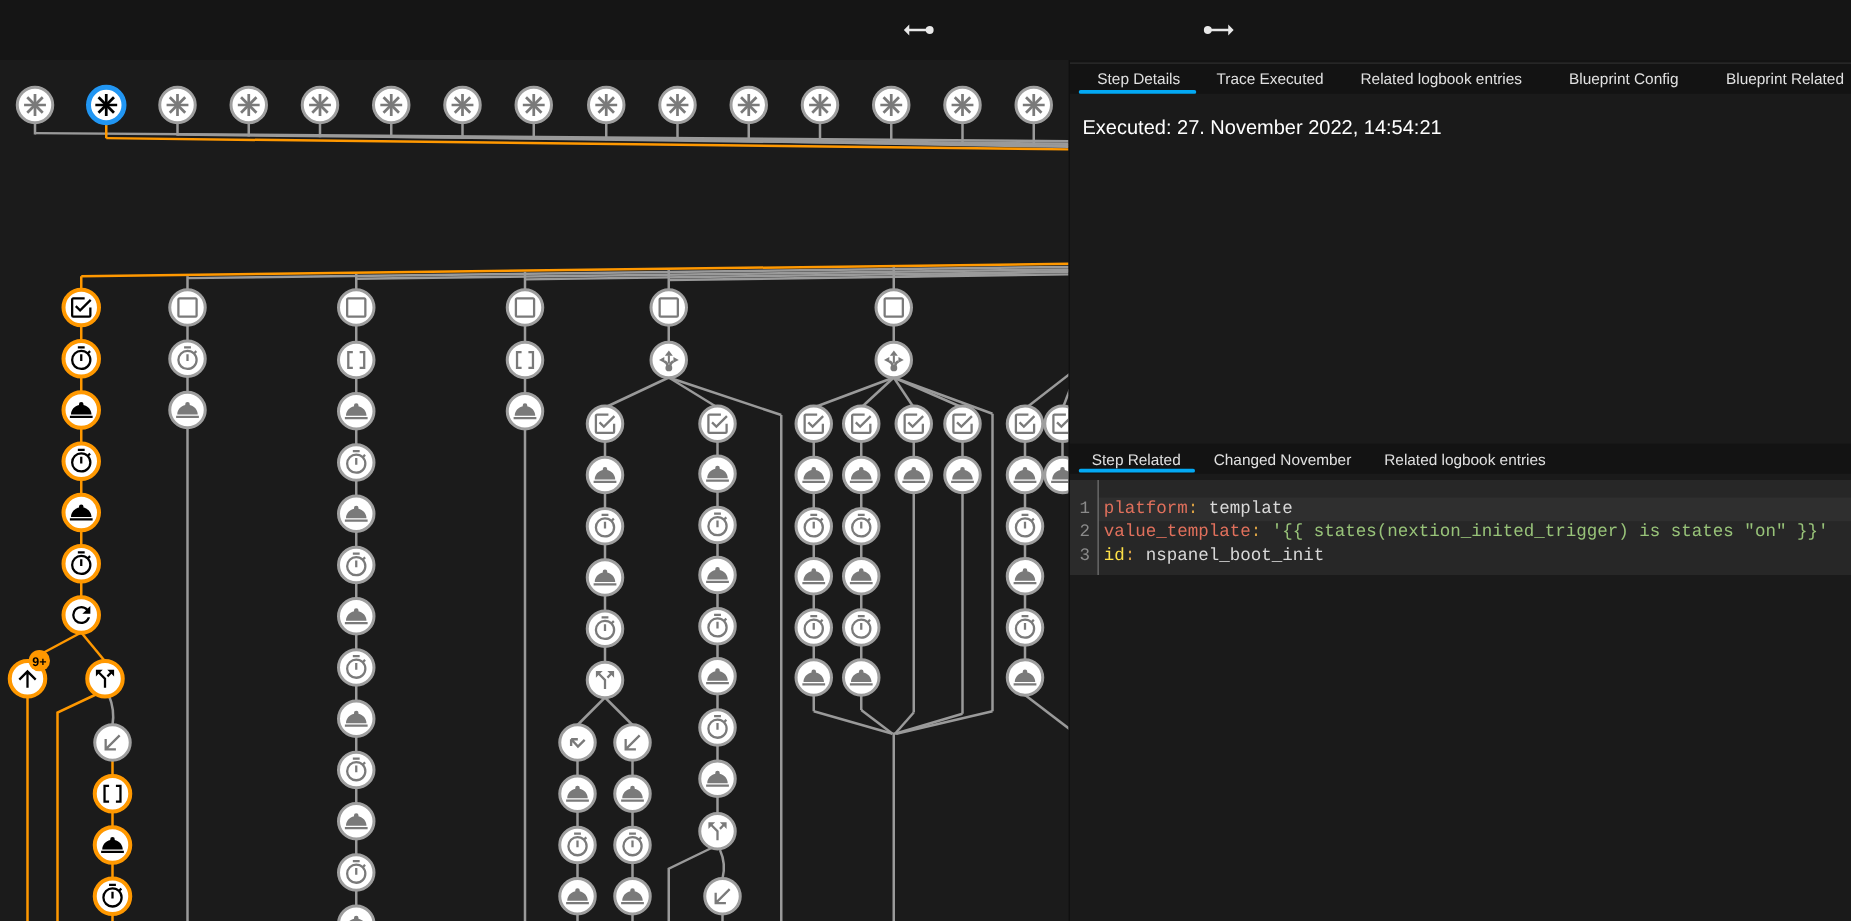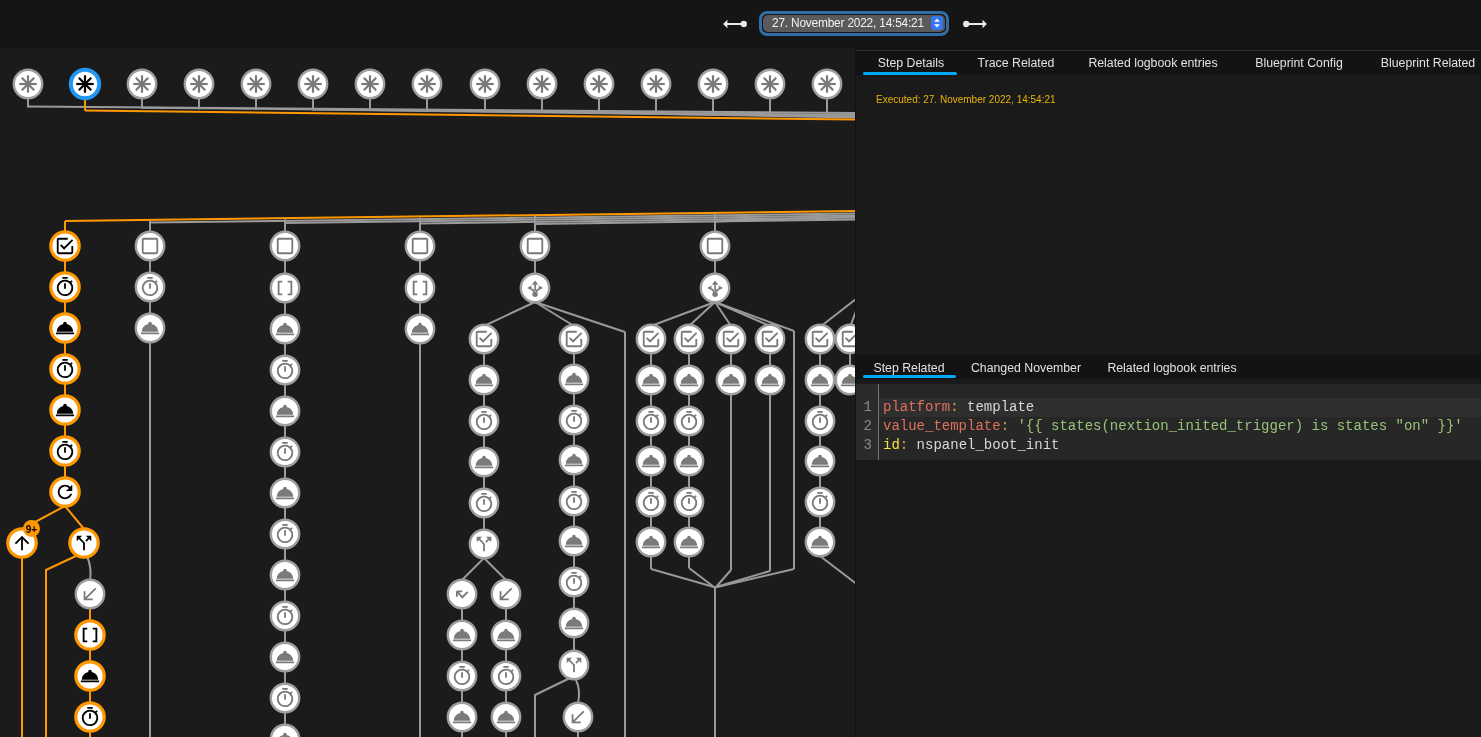--- a/index.html
+++ b/index.html
@@ -13,30 +13,20 @@
 .mono { font-family:"Liberation Mono", monospace; font-size:14px; }
 </style></head>
 <body>
 <div id="toolbar">
   <svg class="abs" style="left:722px;top:11px" width="26" height="26" viewBox="0 0 24 24" fill="#e8e8e8">
       <path d="M1,12L5,16V13H17.17C17.58,14.17 18.69,15 20,15A3,3 0 0,0 23,12A3,3 0 0,0 20,9C18.69,9 17.58,9.83 17.17,11H5V8L1,12Z"></path>
     </svg>
   <svg class="abs" style="left:962px;top:11px" width="26" height="26" viewBox="0 0 24 24" fill="#e8e8e8">
       <path d="M23,12L19,8V11H6.83C6.42,9.83 5.31,9 4,9A3,3 0 0,0 1,12A3,3 0 0,0 4,15C5.31,15 6.42,14.17 6.83,13H19V16L23,12Z"></path>
     </svg>
-  <div class="abs" style="left:759px;top:10.5px;width:190px;height:25px;border:3px solid #2f6fa5;border-radius:8px;background:transparent">
-    <div class="abs" style="left:1px;top:1px;width:182px;height:17px;background:#5a5a5c;border-radius:5px;color:#f2f2f2;font-size:11.9px;line-height:17px;padding-left:9px;letter-spacing:-0.2px">27. November 2022, 14:54:21
-      <div class="abs" style="right:2px;top:1.5px;width:12px;height:14px;background:#3577f2;border-radius:3.5px">
-        <svg width="12" height="14" viewBox="0 0 12 14">
-            <polygon points="6,2.6 3.1,5.7 8.9,5.7" fill="#fff"></polygon>
-            <polygon points="6,11.4 3.1,8.3 8.9,8.3" fill="#fff"></polygon>
-          </svg>
-      </div>
-    </div>
-  </div>
 </div>
 <div id="graph">
     <svg width="855" height="689" viewBox="0 48 855 689" style="position:absolute;left:0;top:0">
       <line x1="28" y1="106.5" x2="855" y2="113.0" stroke="#9a9a9a" stroke-width="2"></line>
       <line x1="142" y1="107.67170495767836" x2="855" y2="115.0" stroke="#9a9a9a" stroke-width="2"></line>
       <line x1="313" y1="109.42926239419589" x2="855" y2="116.5" stroke="#9a9a9a" stroke-width="2"></line>
       <line x1="541" y1="111.7726723095526" x2="855" y2="117.5" stroke="#9a9a9a" stroke-width="2"></line>
       <line x1="28" y1="98" x2="28" y2="107.5" stroke="#9a9a9a" stroke-width="2"></line>
       <line x1="85" y1="98" x2="85" y2="110.5" stroke="#ff9800" stroke-width="2"></line>
       <line x1="142" y1="98" x2="142" y2="108.67170495767836" stroke="#9a9a9a" stroke-width="2"></line>
@@ -657,26 +647,26 @@
         <path d="M12,5A2,2 0 0,1 14,7C14,7.24 13.96,7.47 13.88,7.69C17.95,8.5 21,11.91 21,16H3C3,11.91 6.05,8.5 10.12,7.69C10.04,7.47 10,7.24 10,7A2,2 0 0,1 12,5M22,19H2V17H22V19Z"></path>
       </g>
       <circle cx="31.5" cy="528.5" r="8.5" fill="#ff9800"></circle>
       <text x="31.5" y="532.5" font-size="10" font-weight="bold" fill="#000" text-anchor="middle" font-family="Liberation Sans, sans-serif">9+</text>
     </svg>
   </div>
 <div id="panel">
   <div class="tabstrip" style="top:0;height:27px"></div>
   <div class="abs" style="left:0;top:2px;width:626px;height:1px;background:#2e2e2e"></div>
   <div class="tablabel" style="left:55px;top:8px">Step Details</div>
-  <div class="tablabel" style="left:160px;top:8px">Trace Related</div>
+  <div class="tablabel" style="left:160px;top:8px">Trace Executed</div>
   <div class="tablabel" style="left:297px;top:8px">Related logbook entries</div>
   <div class="tablabel" style="left:443px;top:8px">Blueprint Config</div>
   <div class="tablabel" style="left:572px;top:8px">Blueprint Related</div>
   <div class="underline" style="left:7px;top:23.5px;width:94px"></div>
-  <div class="abs" style="left:20px;top:46px;color:#eab308;font-size:10px">Executed: 27. November 2022, 14:54:21</div>
+  <div class="abs" style="left:10px;top:46px;color:#ffffff;font-size:16px">Executed: 27. November 2022, 14:54:21</div>
 
   <div class="tabstrip" style="top:307px;height:24px"></div>
   <div class="tablabel" style="left:53px;top:313px">Step Related</div>
   <div class="tablabel" style="left:170px;top:313px">Changed November</div>
   <div class="tablabel" style="left:316px;top:313px">Related logbook entries</div>
   <div class="underline" style="left:7px;top:327px;width:93px"></div>
 
   <div class="abs" style="left:0;top:336px;width:626px;height:76px;background:#272727">
     <div class="abs" style="left:0;top:0;width:22px;height:76px;background:#2b2b2b"></div>
     <div class="abs" style="left:23px;top:14px;width:603px;height:19px;background:#2f2f2f"></div>

